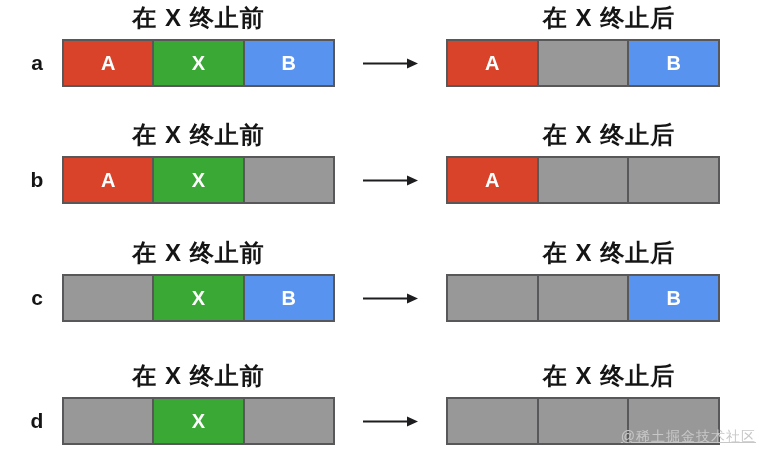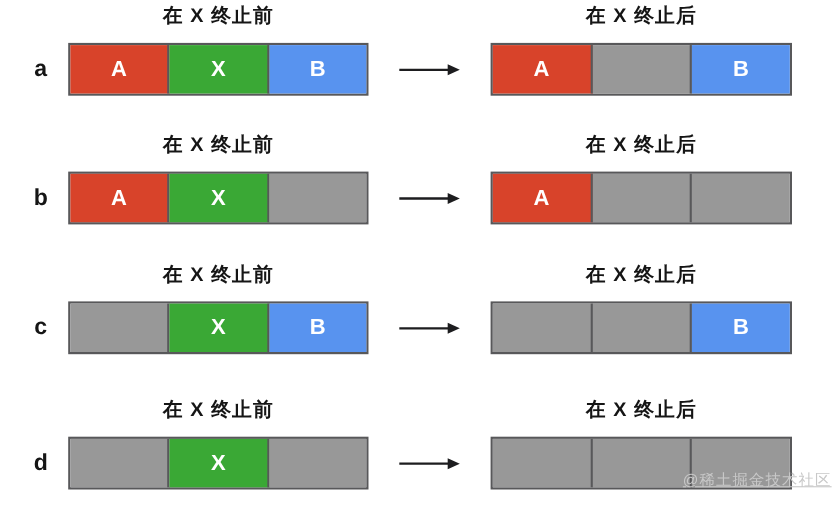--- a/index.html
+++ b/index.html
@@ -29,28 +29,28 @@
     text-align: center;
     font-size: 21px;
     font-weight: 700;
     color: #151515;
     line-height: 26px;
   }
   .bar-title {
     position: absolute;
     top: 0;
     text-align: center;
-    font-size: 18px;
+    font-size: 24px;
     font-weight: 700;
     color: #151515;
     letter-spacing: 1px;
     white-space: nowrap;
   }
   .bar-title.before { left: 62px;  width: 273px; }
-  .bar-title.after  { left: 446px; width: 274px; }
+  .bar-title.after  { left: 472px; width: 274px; }
   .bar {
     position: absolute;
     top: 37px;
     height: 48px;
     display: flex;
     border: 2px solid #58585a;
     box-sizing: border-box;
   }
   .bar.before { left: 62px;  width: 273px; }
   .bar.after  { left: 446px; width: 274px; }

